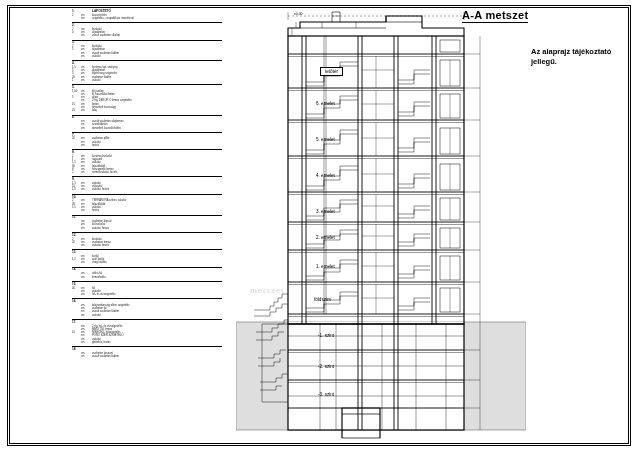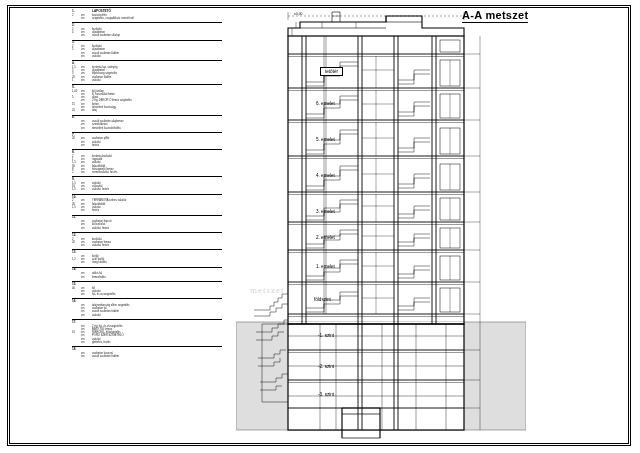--- a/index.html
+++ b/index.html
@@ -591,20 +591,21 @@
         </div>
         <div class="lg-row">
           <span class="num"></span>
           <span class="unit">cm</span>
           <span class="txt">vasalt vasbeton födém</span>
         </div>
       </div>
     </div>
 
   <div class="title">A-A metszet</div>
+  <div class="note">Az alaprajz tájékoztató jellegű.</div>
 
   <div class="drawing">
     <svg width="290" height="432" viewBox="0 0 290 432">
       <g stroke="#000" fill="none" stroke-width="0.7">
 
         <g stroke="#9a9a9a" stroke-width="0.45">
           <rect x="0" y="312" width="290" height="108" fill="#dedede" stroke="none"></rect>
           <rect x="0" y="312" width="290" height="108" fill="none" stroke="#6f6f6f" stroke-width="0.6"></rect>
         </g>
 

